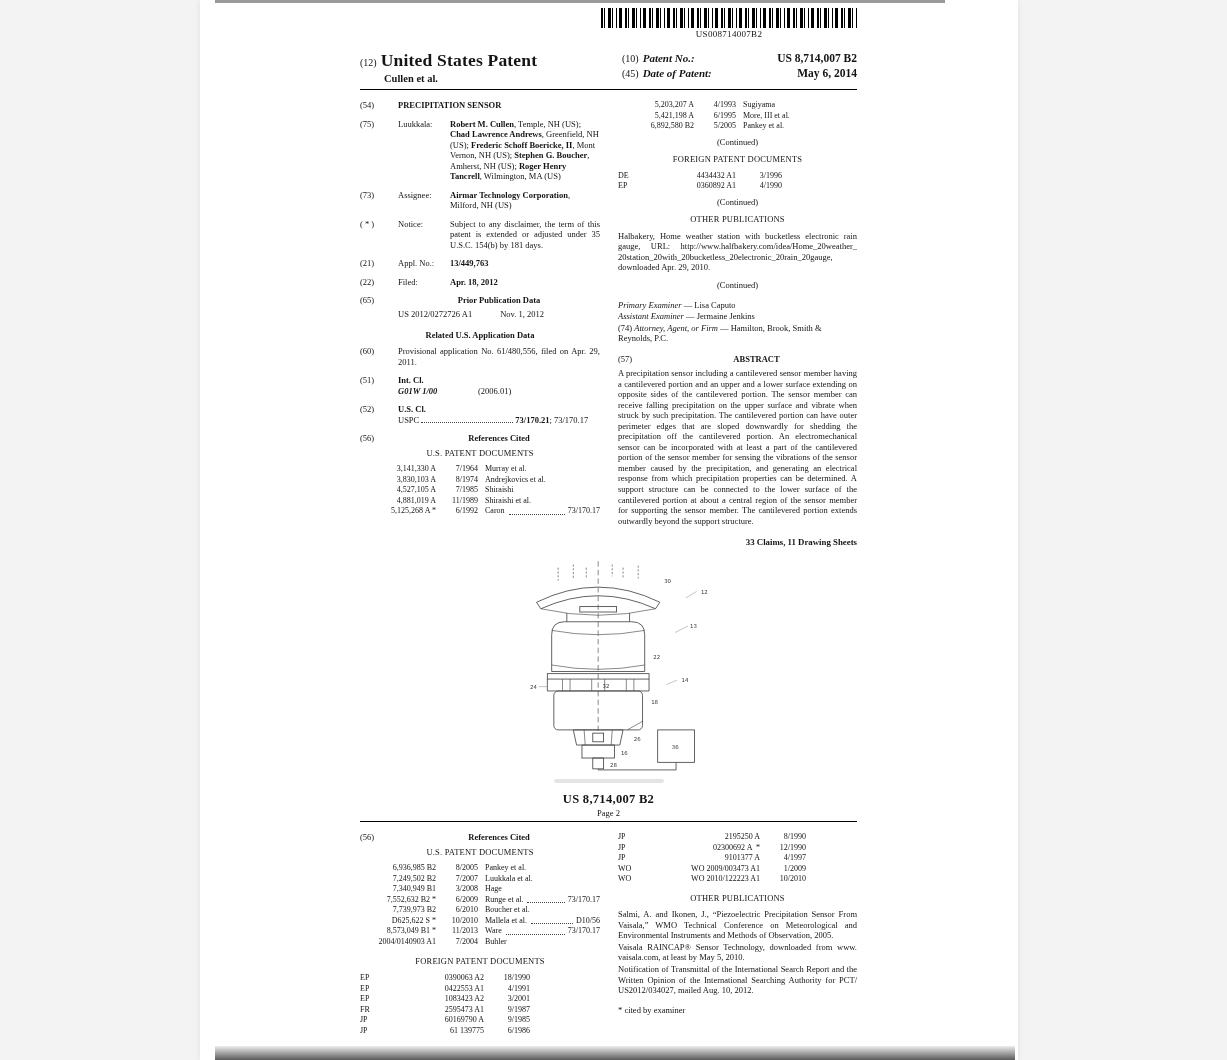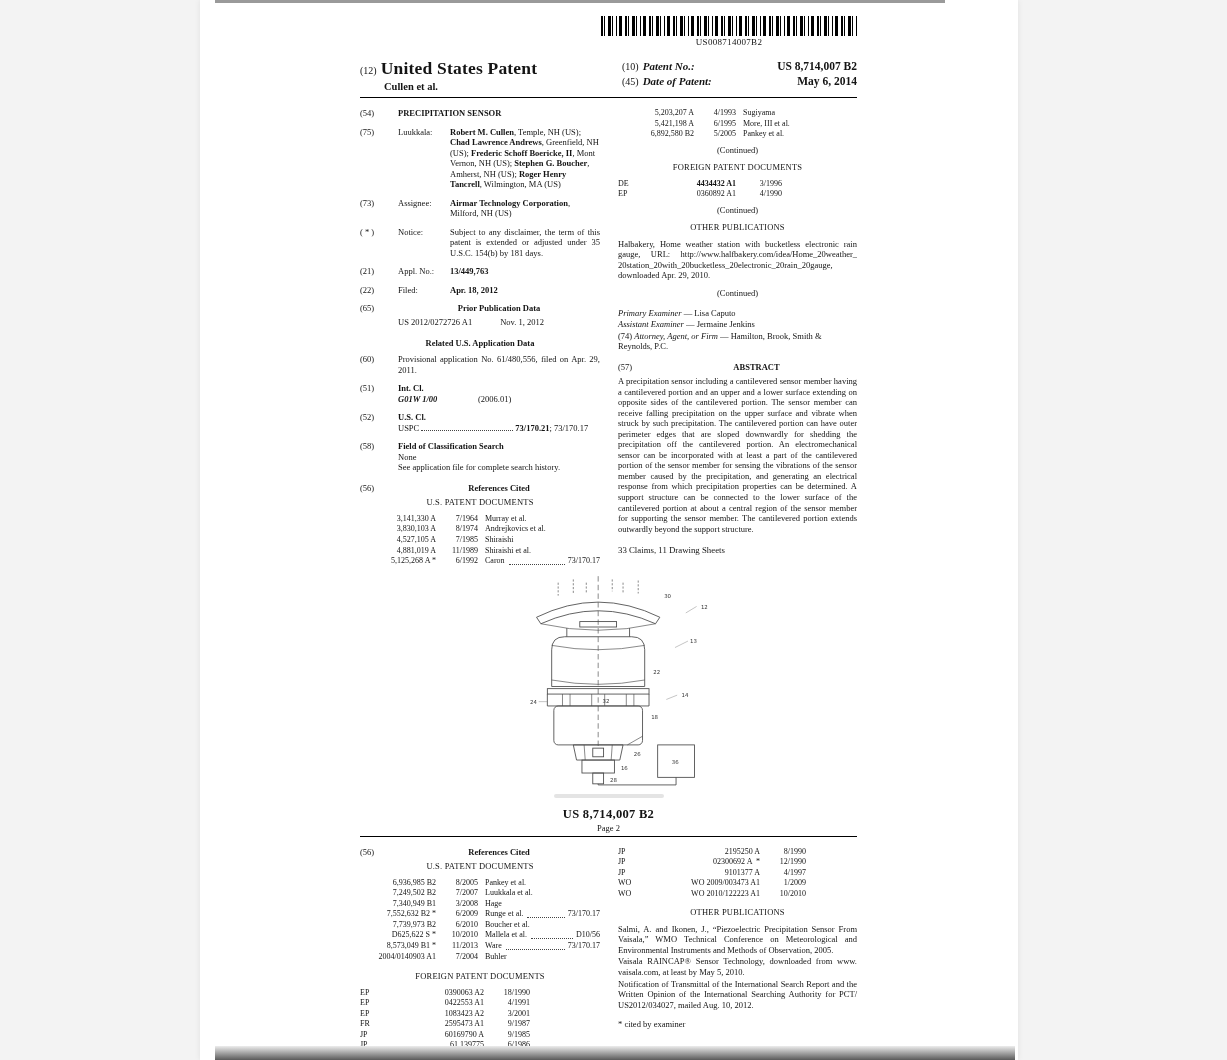--- a/index.html
+++ b/index.html
@@ -8,21 +8,21 @@
     background:#f3f3f3;
     font-family:"Liberation Serif", serif;color:#141414;
   }
   .page{
     position:absolute;left:200px;top:0;width:818px;height:1060px;
     background:#ffffff;box-shadow:0 0 6px rgba(0,0,0,0.08);
   }
   .topstrip{position:absolute;left:15px;top:0;width:730px;height:3px;background:#9a9a9a;}
   .bottombar{position:absolute;left:15px;bottom:0;width:800px;height:14px;
     background:linear-gradient(to bottom,#ededed 0%,#b9b9b9 35%,#5a5a5a 100%);z-index:5;}
-  .content{position:absolute;left:160px;top:8px;width:497px;}
+  .content{position:absolute;left:160px;top:0;width:497px;}
 
   
   .bc-wrap{width:258px;margin:8px 0 0 240px;text-align:center;}
   .bc-bars{height:20px;width:256px;margin:0 auto;
     background:repeating-linear-gradient(90deg,
       #000 0 2px,#fff 2px 3px,#000 3px 4px,#fff 4px 7px,
       #000 7px 10px,#fff 10px 11px,#000 11px 12px,#fff 12px 15px,
       #000 15px 16px,#fff 16px 18px,#000 18px 21px,#fff 21px 24px);}
   .bc-text{font-size:9px;margin-top:1px;letter-spacing:.3px;}
 
@@ -67,21 +67,21 @@
   .frow{display:flex;font-size:8px;line-height:1.32;}
   .fc{width:34px;flex:none;}
   .fn{width:108px;text-align:right;flex:none;white-space:pre;}
   .fd{width:46px;text-align:right;flex:none;}
 
   .pubs{margin:2px 0 0;}
   .pub{text-align:justify;margin-bottom:1px;}
   .exline{margin-bottom:1px;}
   .dotlead{display:inline-block;width:92px;border-bottom:1px dotted #444;height:7px;margin:0 2px;}
 
-  .claims{font-weight:normal;text-align:left;margin:11px 0 4px;font-size:8.8px;}
+  .claims{font-weight:bold;text-align:right;margin:11px 0 4px;font-size:8.8px;}
 
   
   .figure{margin:7px auto 0;width:230px;text-align:center;}
   .figcap{width:110px;height:4px;margin:4px auto 0;background:#c9c9c9;border-radius:2px;opacity:.5;}
 
   
   .p2h{text-align:center;margin-top:9px;}
   .p2-no{font-size:12.5px;font-weight:bold;letter-spacing:.3px;}
   .p2-page{font-size:8.5px;margin-top:1px;}
 
@@ -190,28 +190,20 @@
 
         <div class="item" style="margin-bottom:0;">
           <span class="inum">(52)</span>
           <span class="ibody b">U.S. Cl.</span>
         </div>
         <div class="item">
           <span class="inum"></span>
           <span class="ibody"><span>USPC</span><span class="dotlead"></span><span class="b">73/170.21</span><span>; 73/170.17</span></span>
         </div>
 
-        <div class="item" style="margin-bottom:10px;">
-          <span class="inum">(58)</span>
-          <span class="ibody">
-            <span class="b">Field of Classification Search</span><br>
-            <span>None</span><br>
-            <span>See application file for complete search history.</span>
-          </span>
-        </div>
 
         <div class="item" style="margin-bottom:4px;">
           <span class="inum">(56)</span>
           <span class="ibody b" style="text-align:center;">References Cited</span>
         </div>
         <div class="csub">U.S. PATENT DOCUMENTS</div>
 
         <div class="refrow">
             <span class="rn">3,141,330 A</span>
             <span class="rd">7/1964</span>
@@ -255,21 +247,21 @@
         <div class="refrow">
             <span class="rn">6,892,580 B2</span>
             <span class="rd">5/2005</span>
             <span class="rm">Pankey et al.</span>
           </div>
         <div class="cont">(Continued)</div>
 
         <div class="csub">FOREIGN PATENT DOCUMENTS</div>
         <div class="frow">
             <span class="fc">DE</span>
-            <span class="fn" style="width:84px;font-weight:bold;">4434432 A1</span>
+            <span class="fn" style="width:84px;">4434432 A1</span>
             <span class="fd">3/1996</span>
           </div>
         <div class="frow">
             <span class="fc">EP</span>
             <span class="fn" style="width:84px;">0360892 A1</span>
             <span class="fd">4/1990</span>
           </div>
         <div class="cont">(Continued)</div>
 
         <div class="csub">OTHER PUBLICATIONS</div>

